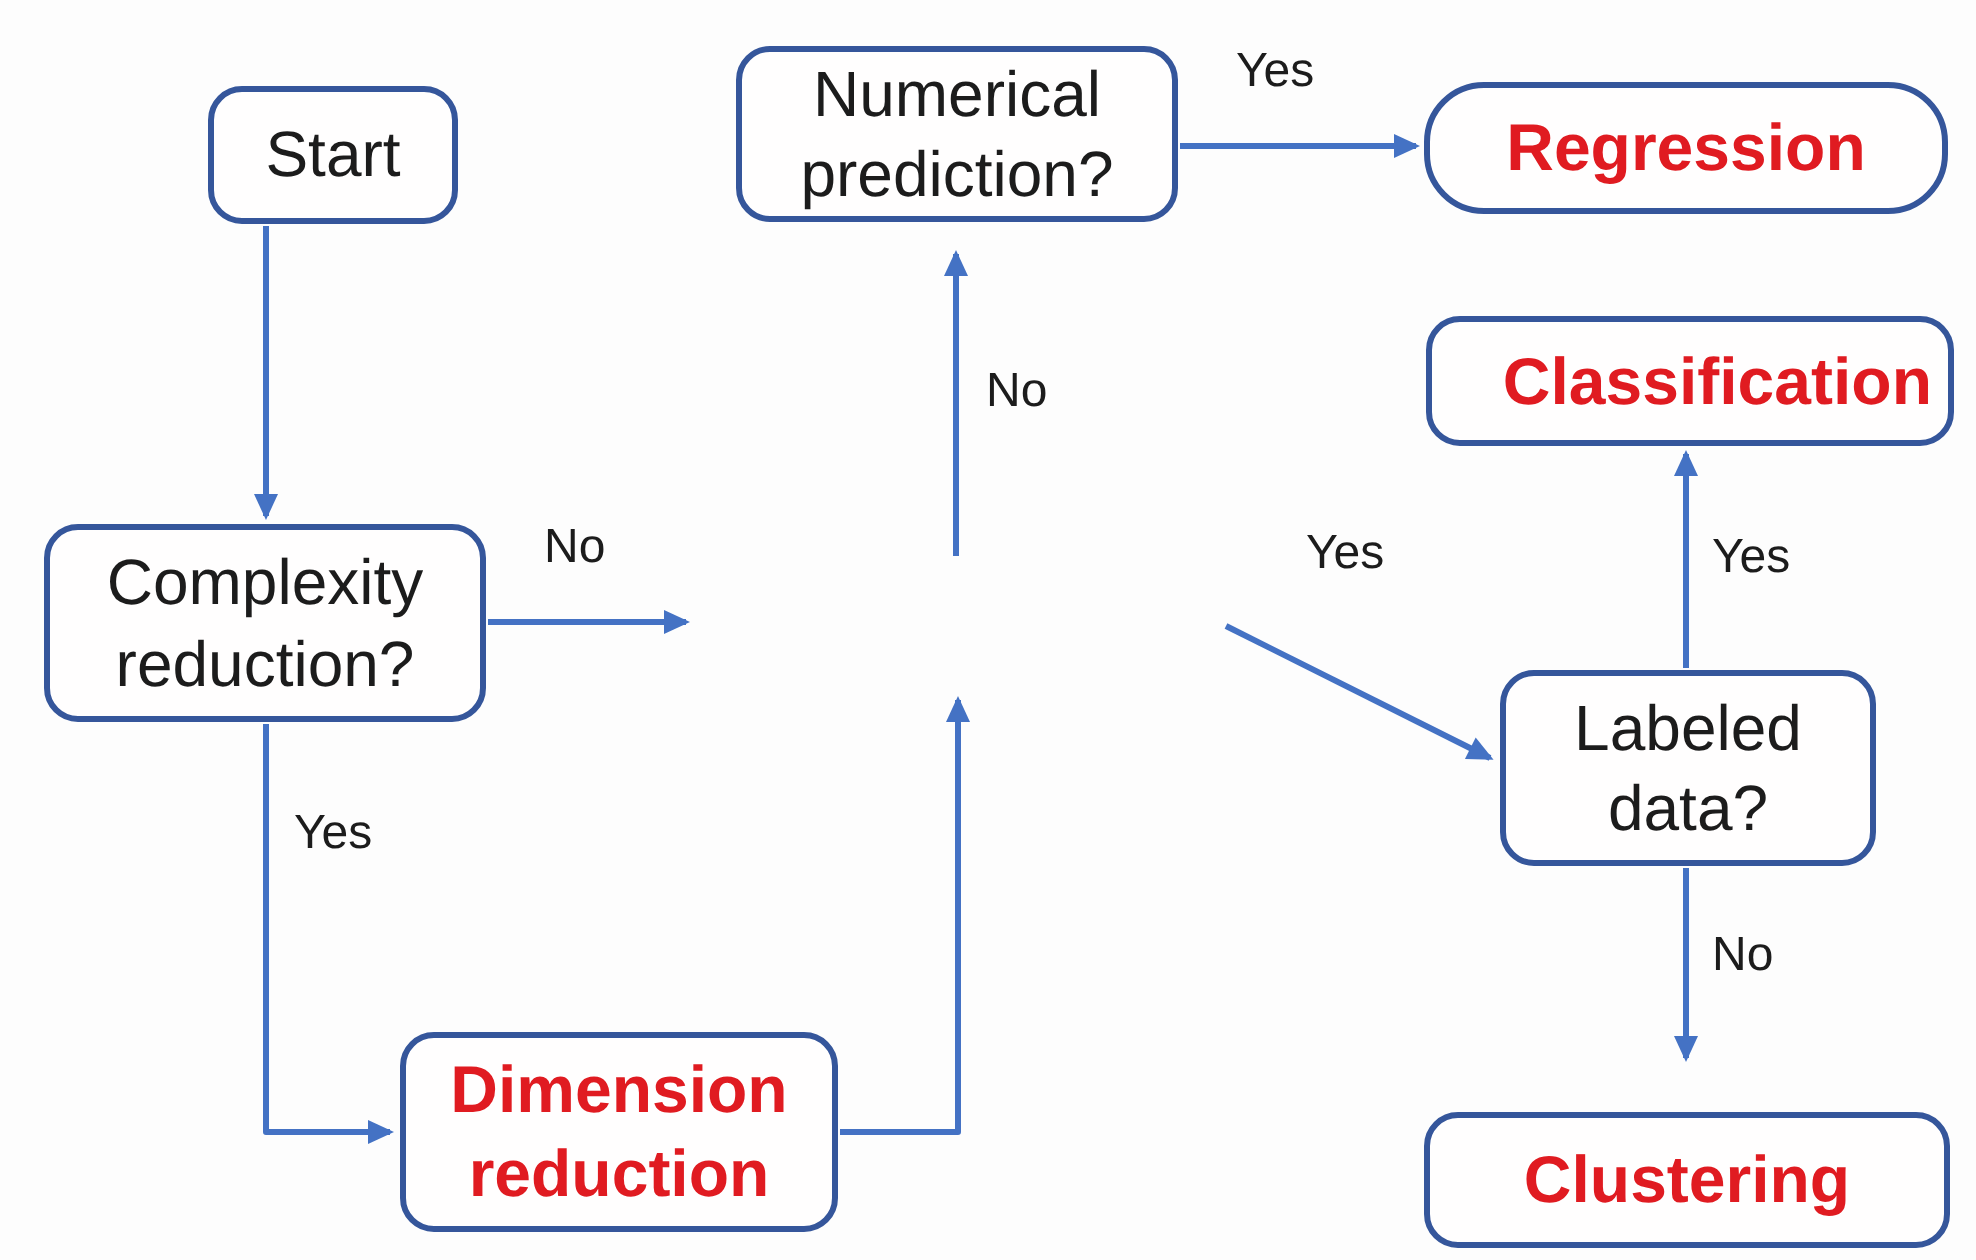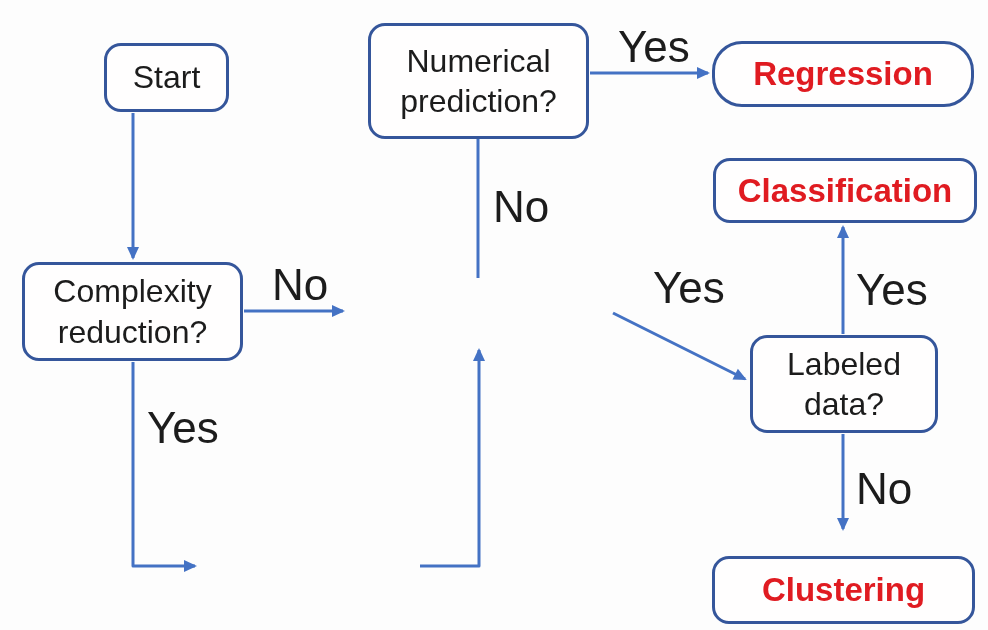--- a/index.html
+++ b/index.html
@@ -35,21 +35,21 @@
     padding:2px 8px;
   }
   .node.result{
     color:var(--result-text,#e01b21);
     font-weight:bold;
     font-size:33px;
   }
   .edge-label{
     position:absolute;
     color:var(--text,#1c1c1c);
-    font-size:44px;
+    font-size:24px;
     white-space:nowrap;
   }
 </style>
 </head>
 <body>
 
 <div class="canvas">
 
   <svg class="arrow-layer" width="988" height="630" viewBox="0 0 988 630">
     <defs>
@@ -65,41 +65,44 @@
     <path marker-end="url(#ah)" d="M590,73 L708,73"></path>
     <path marker-end="url(#ah)" d="M613,313 L745,379"></path>
     <path marker-end="url(#ah)" d="M843,334 L843,227"></path>
     <path marker-end="url(#ah)" d="M843,434 L843,529"></path>
   </svg>
 
   <div class="node" style="left:70px;top:43px;width:125px;height:69px;margin-left:34px;">
     <span>Start</span>
   </div>
 
-  <div class="node" style="left:368px;top:23px;width:221px;height:116px;">
+  <div class="node" style="left:368px;top:23px;width:221px;height:88px;">
     <span>Numerical prediction?</span>
   </div>
 
   <div class="node result" style="left:712px;top:41px;width:262px;height:66px;border-radius:30px;">
     <span>Regression</span>
   </div>
 
-  <div class="node result" style="left:713px;top:158px;width:264px;height:65px;">
+  <div class="node result" style="left:713px;top:158px;width:264px;height:65px;justify-content:flex-end;">
     <span>Classification</span>
   </div>
 
   <div class="node" style="left:22px;top:262px;width:221px;height:99px;">
     <span>Complexity reduction?</span>
   </div>
 
 
   <div class="node" style="left:750px;top:335px;width:188px;height:98px;justify-content:flex-end;">
     <span>Labeled data?</span>
   </div>
 
+  <div class="node result" style="left:200px;top:516px;width:219px;height:100px;">
+    <span>Dimension reduction</span>
+  </div>
 
   <div class="node result" style="left:712px;top:556px;width:263px;height:68px;">
     <span>Clustering</span>
   </div>
 
   <span class="edge-label" style="left:618px;top:22px;">Yes</span>
   <span class="edge-label" style="left:493px;top:182px;">No</span>
   <span class="edge-label" style="left:272px;top:260px;">No</span>
   <span class="edge-label" style="left:147px;top:403px;">Yes</span>
   <span class="edge-label" style="left:653px;top:263px;">Yes</span>

